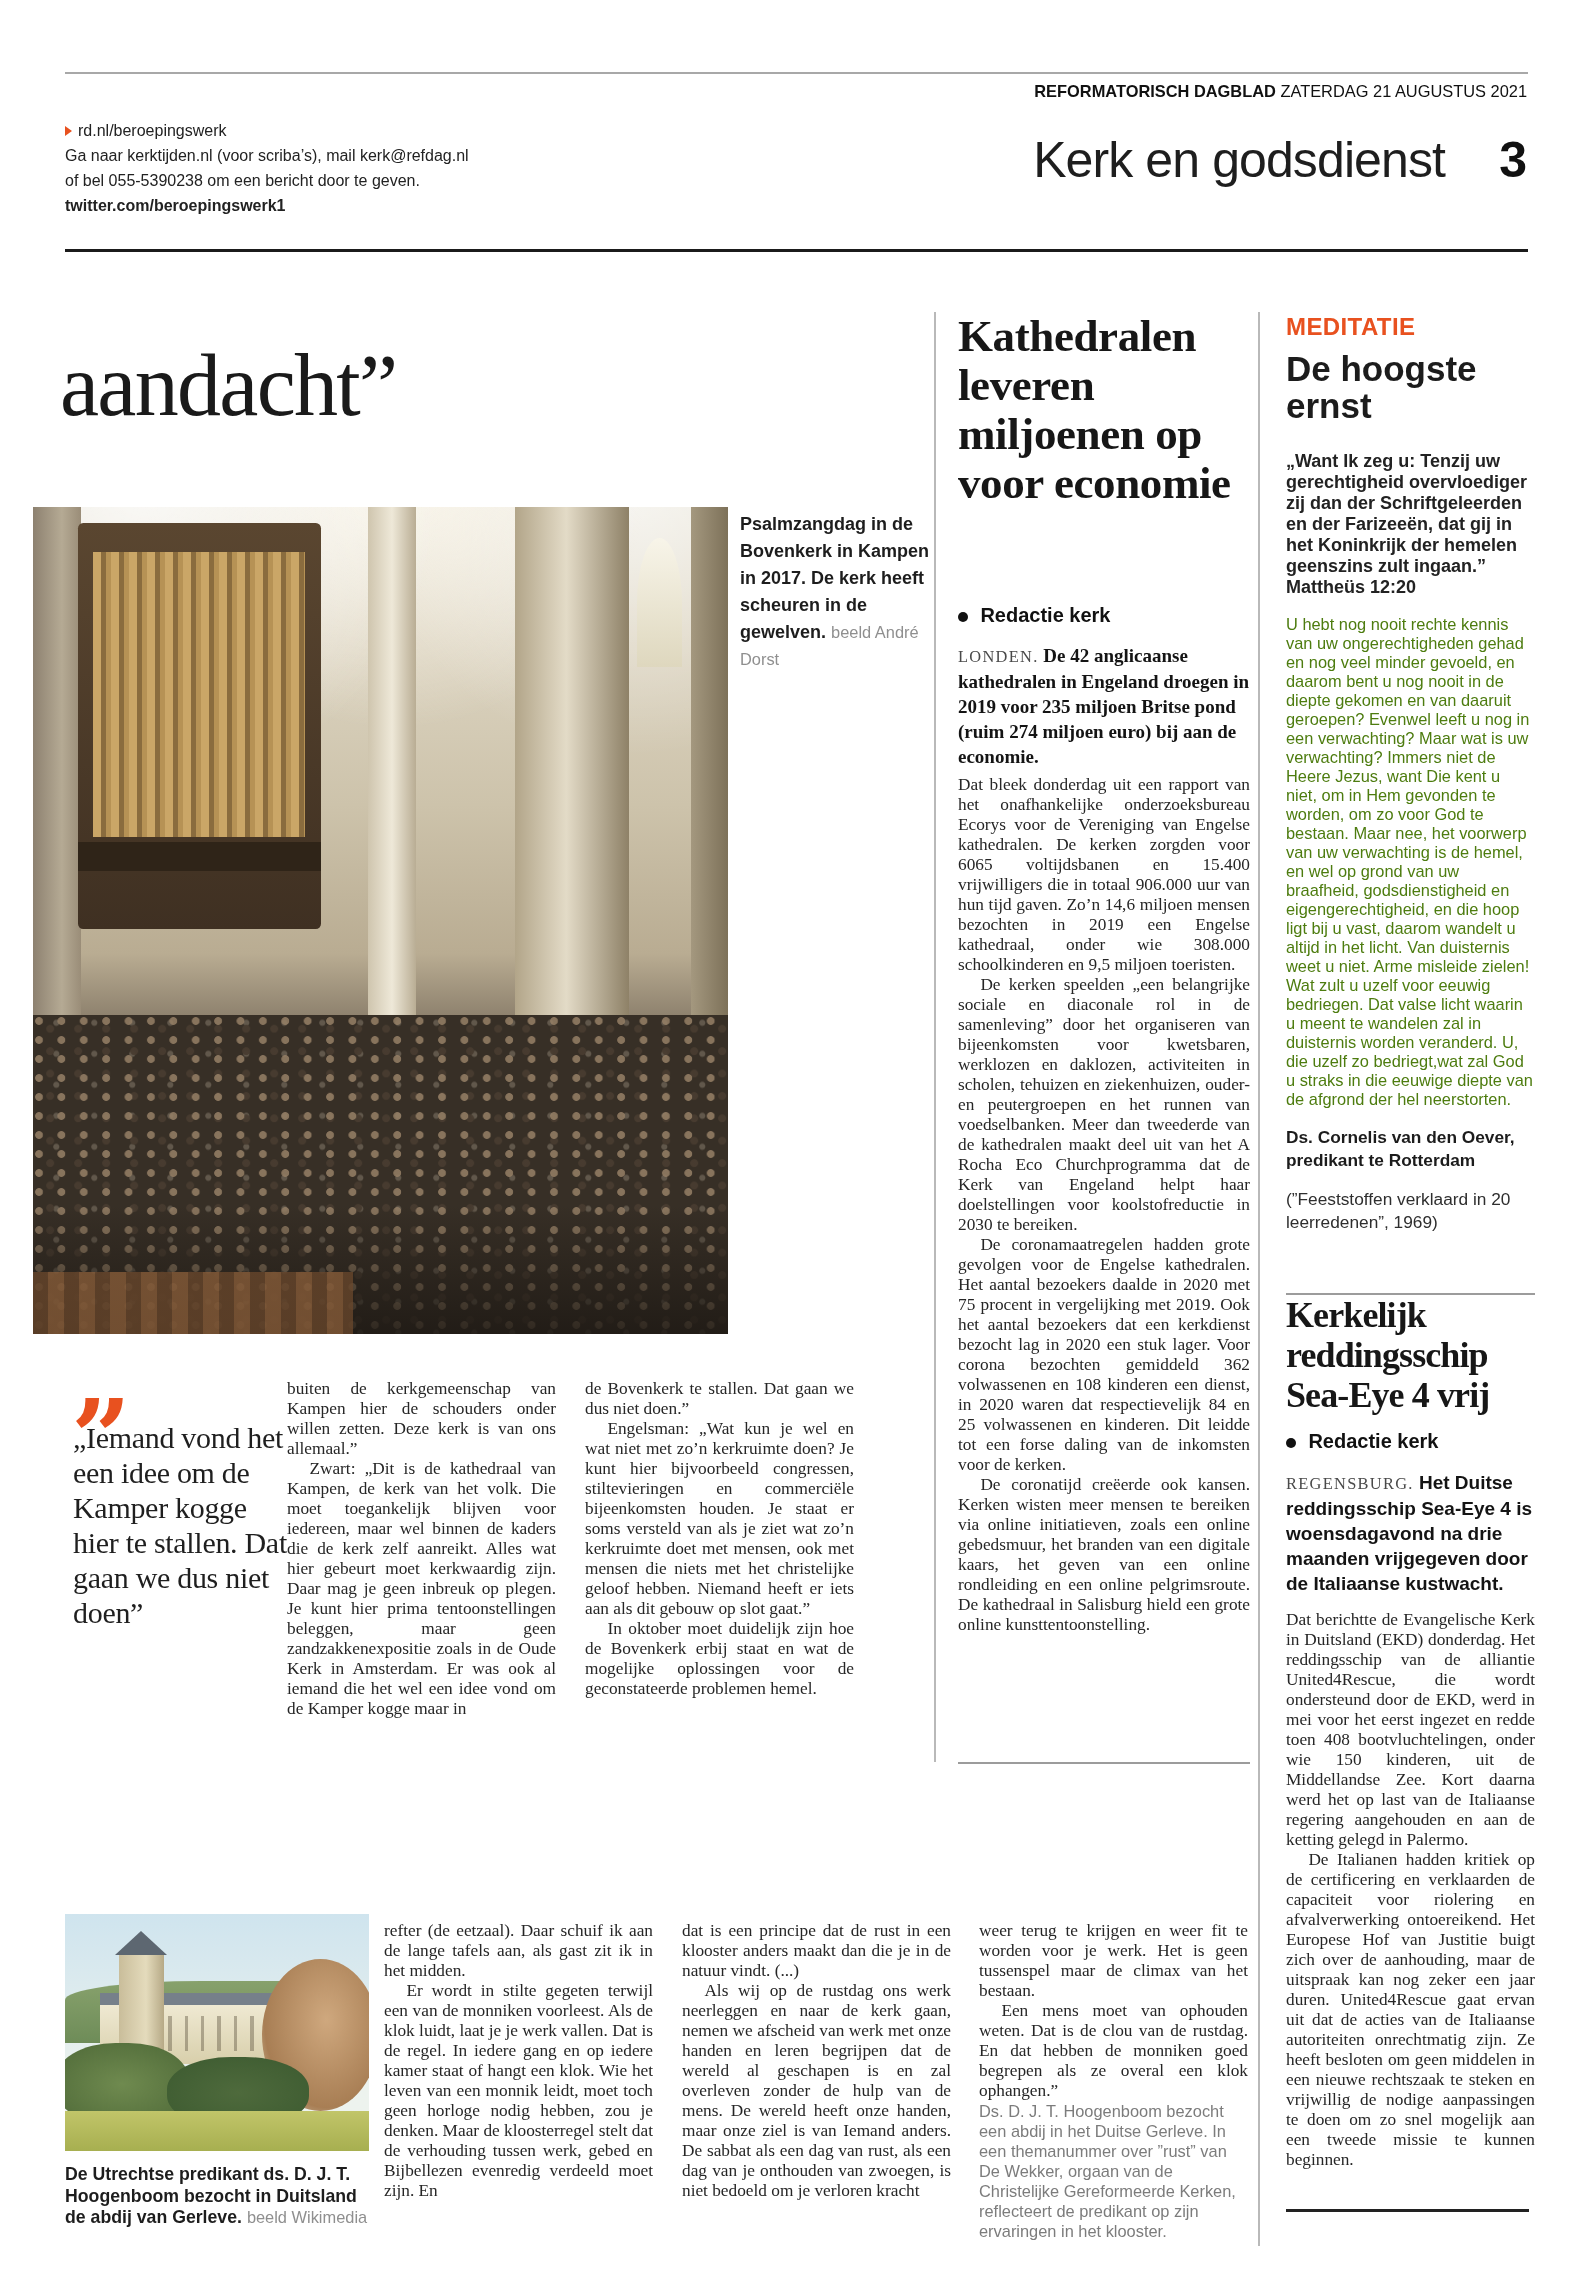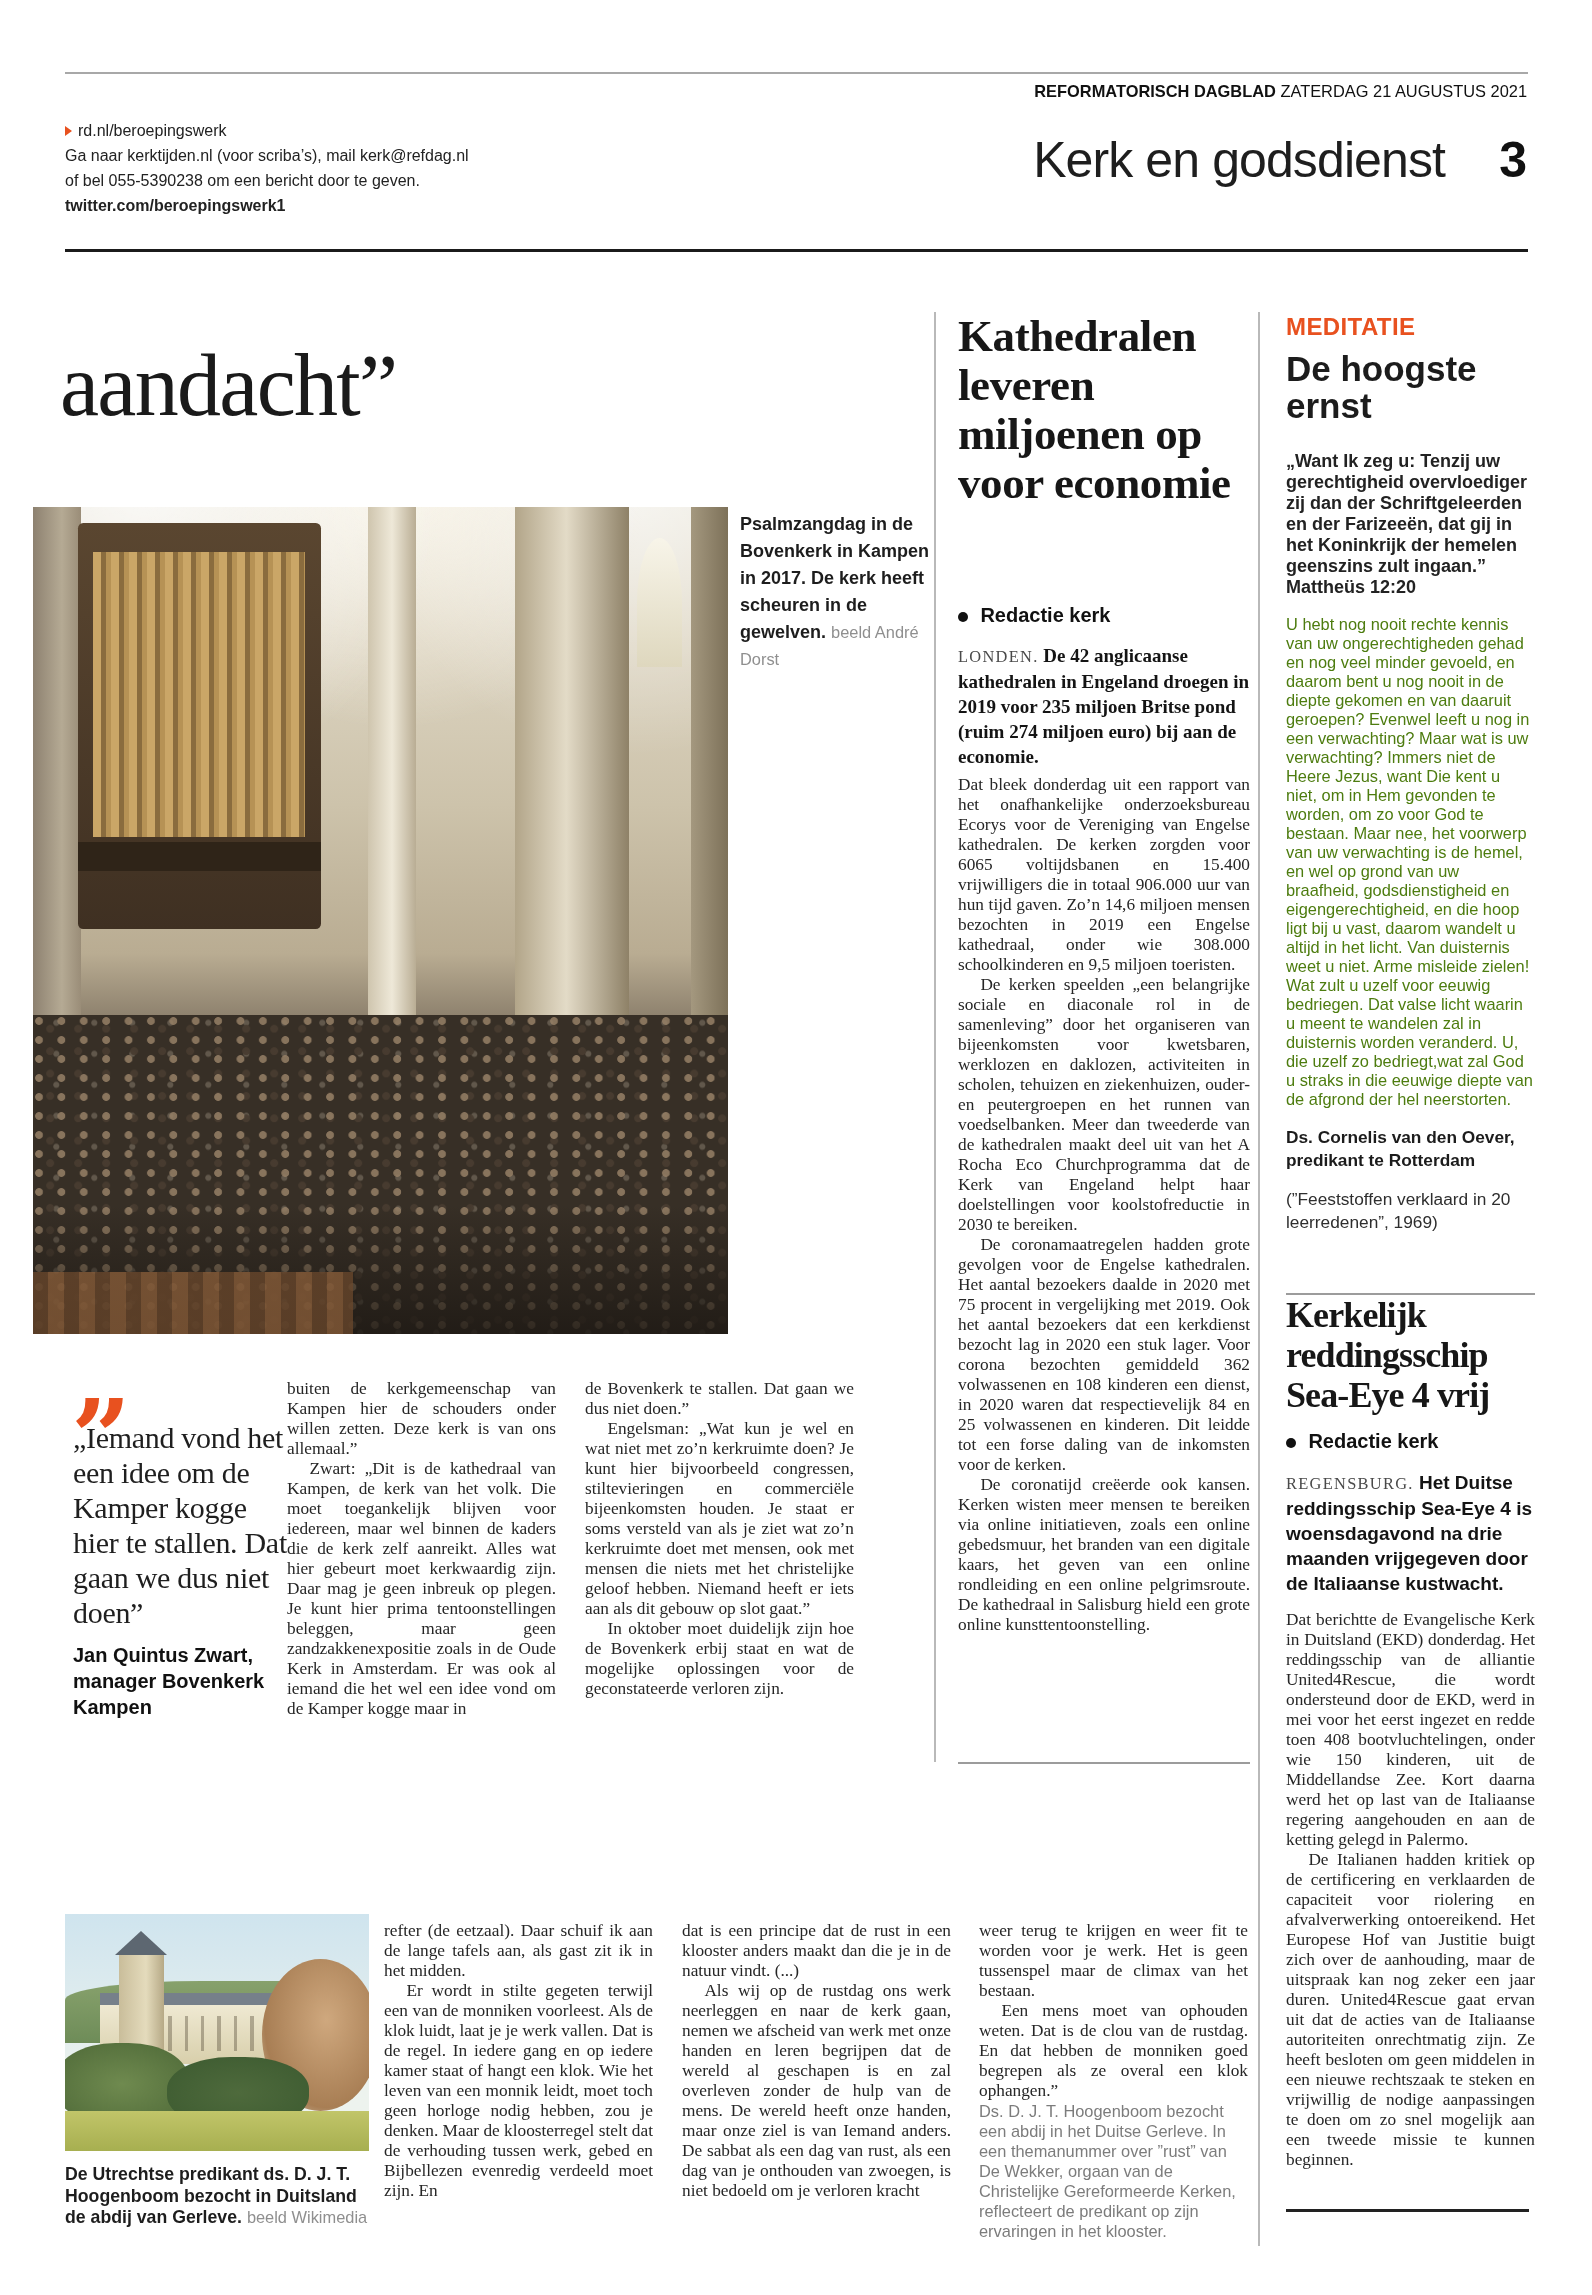--- a/index.html
+++ b/index.html
@@ -172,31 +172,30 @@
     <span>Psalmzangdag in de Bovenkerk in Kampen in 2017. De kerk heeft scheuren in de gewelven.</span>
     <span class="credit"><span>beeld</span> <span>André Dorst</span></span>
   </div>
 
   <div class="abs vrule-a"></div>
   <div class="abs vrule-b"></div>
 
   <div class="abs pq">
     <span class="pq-mark">„</span>
     <div class="pq-text serif">„Iemand vond het een idee om de Kamper kogge hier te stallen. Dat gaan we dus niet doen”</div>
-    <div class="pq-attr sans">Jan Quintus Zwart, manager Bovenkerk Kampen</div>
   </div>
 
   <div class="abs mid1 bodycol serif">
     <p>buiten de kerkgemeenschap van Kampen hier de schouders onder willen zetten. Deze kerk is van ons allemaal.”</p>
     <p class="ind">Zwart: „Dit is de kathedraal van Kampen, de kerk van het volk. Die moet toegankelijk blijven voor iedereen, maar wel binnen de kaders die de kerk zelf aanreikt. Alles wat hier gebeurt moet kerkwaardig zijn. Daar mag je geen inbreuk op plegen. Je kunt hier prima tentoonstellingen beleggen, maar geen zandzakkenexpositie zoals in de Oude Kerk in Amsterdam. Er was ook al iemand die het wel een idee vond om de Kamper kogge maar in</p>
   </div>
   <div class="abs mid2 bodycol serif">
     <p>de Bovenkerk te stallen. Dat gaan we dus niet doen.”</p>
     <p class="ind">Engelsman: „Wat kun je wel en wat niet met zo’n kerkruimte doen? Je kunt hier bijvoorbeeld congressen, stiltevieringen en commerciële bijeenkomsten houden. Je staat er soms versteld van als je ziet wat zo’n kerkruimte doet met mensen, ook met mensen die niets met het christelijke geloof hebben. Niemand heeft er iets aan als dit gebouw op slot gaat.”</p>
-    <p class="ind">In oktober moet duidelijk zijn hoe de Bovenkerk erbij staat en wat de mogelijke oplossingen voor de geconstateerde verloren zijn.</p>
+    <p class="ind">In oktober moet duidelijk zijn hoe de Bovenkerk erbij staat en wat de mogelijke oplossingen voor de geconstateerde problemen hemel.</p>
   </div>
 
   <h1 class="abs cath-headline serif" style="margin:0">Kathedralen leveren miljoenen op voor economie</h1>
   <div class="abs cath-byline byline sans">
     <span class="dot"></span><span>Redactie kerk</span>
   </div>
   <div class="abs cath-intro serif">
     <span class="dateline serif">LONDEN.</span>
     <span class="intro-serif">De 42 anglicaanse kathedralen in Engeland droegen in 2019 voor 235 miljoen Britse pond (ruim 274 miljoen euro) bij aan de economie.</span>
   </div>

